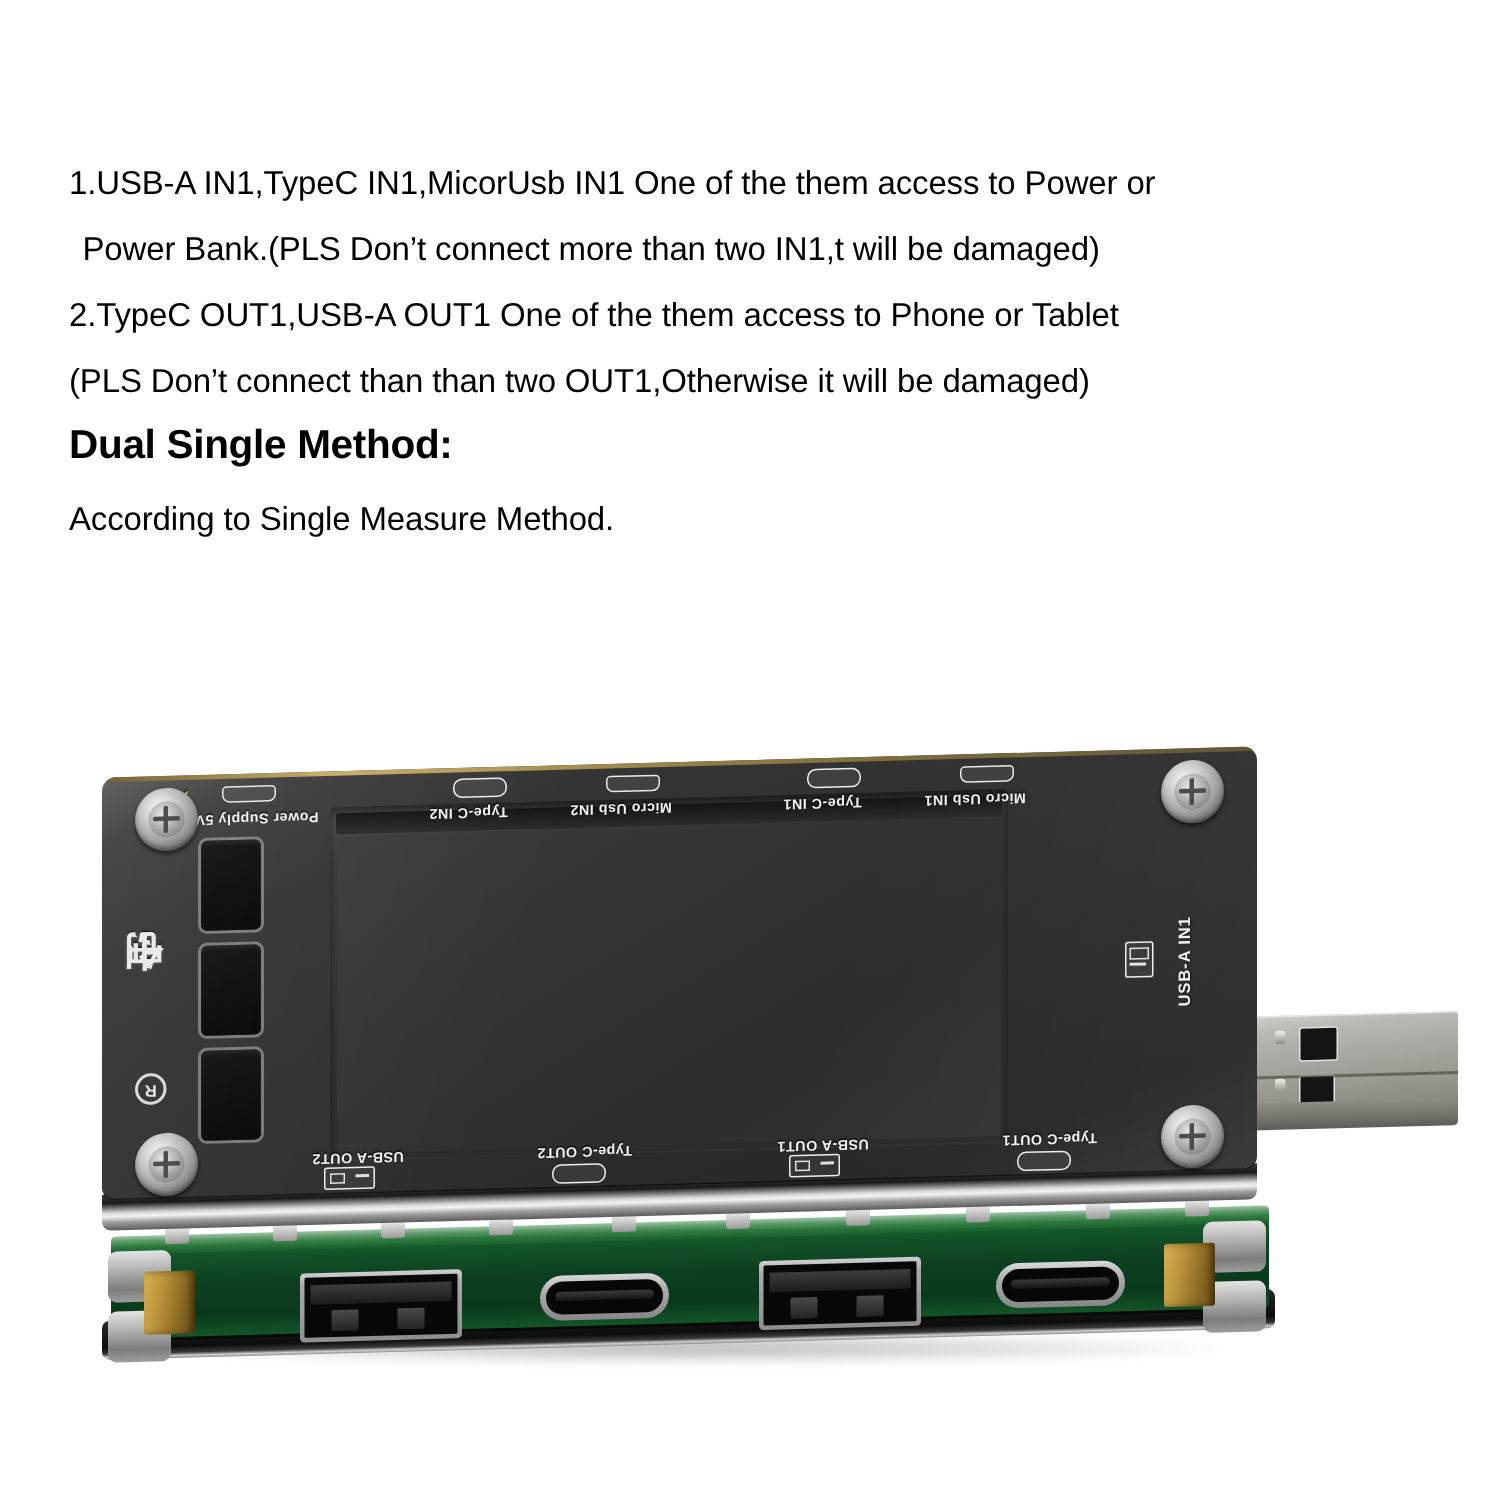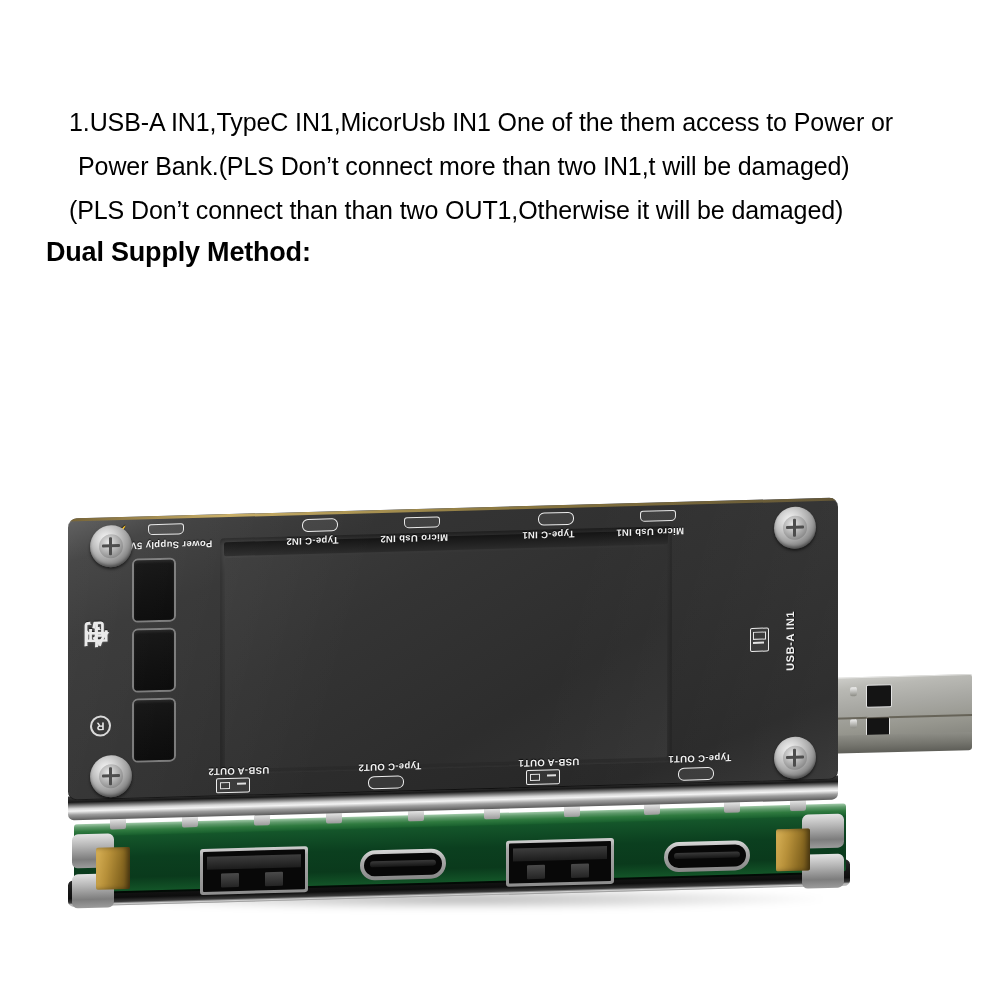--- a/index.html
+++ b/index.html
@@ -20,25 +20,24 @@
     color:#000;
   }
   .heading{
     font-weight:bold;
     font-size:27px;
     line-height:40px;
     letter-spacing:-0.2px;
     white-space:nowrap;
   }
   .para{
-    font-size:25px;
+    font-size:22px;
     line-height:44px;
     letter-spacing:-0.1px;
     white-space:nowrap;
-    margin-left:23px;
   }
   .indent{ padding-left:9px; }
   .gap-sm{ height:8px; }
 
   
   #device-photo{
     position:absolute;
     left:0; top:480px;
     width:1000px; height:470px;
   }
@@ -366,23 +365,25 @@
     background:#4c4c48;border-radius:1px;
   }
 </style>
 </head>
 <body>
 
 <div id="instructions">
   <div class="gap-sm"></div>
   <div class="para">1.USB-A IN1,TypeC IN1,MicorUsb IN1 One of the them access to Power or</div>
   <div class="para indent">Power Bank.(PLS Don’t connect more than two IN1,t will be damaged)</div>
+  <div class="para">2.TypeC OUT1,USB-A OUT1 One of the them access to Phone or Tablet</div>
   <div class="para">(PLS Don’t connect than than two OUT1,Otherwise it will be damaged)</div>
-  <div class="heading">Dual Supply Method:</div>
+  <div class="heading">Dual Single Method:</div>
   <div class="gap-sm"></div>
+  <div class="para">According to Single Measure Method.</div>
 </div>
 
 <div id="device-photo">
 
   <div class="unit-shadow"></div>
 
   <div class="lower-stack">
     <div class="acrylic-bottom"></div>
     <div class="pcb-dark-cavity"></div>
     <div class="pcb-green"></div>

